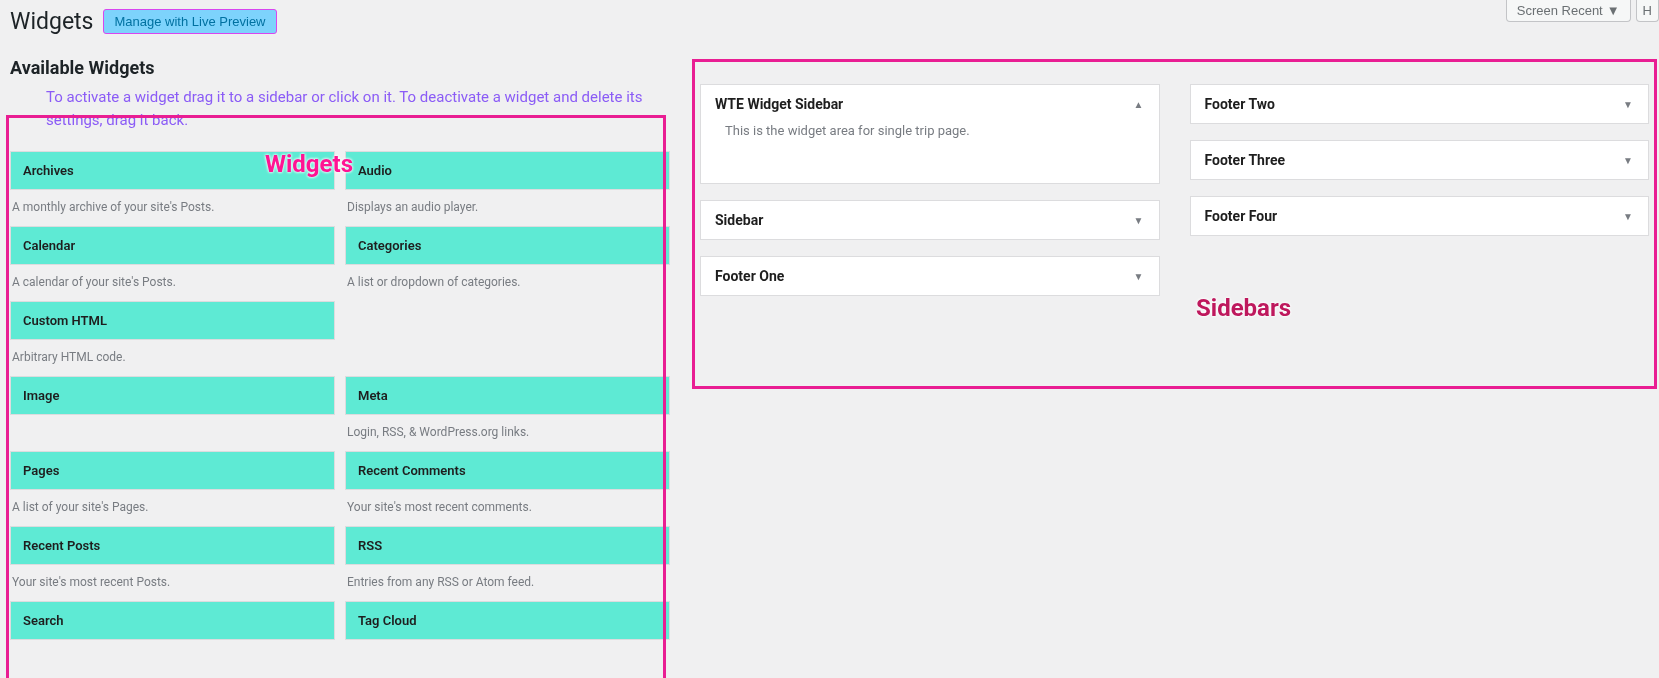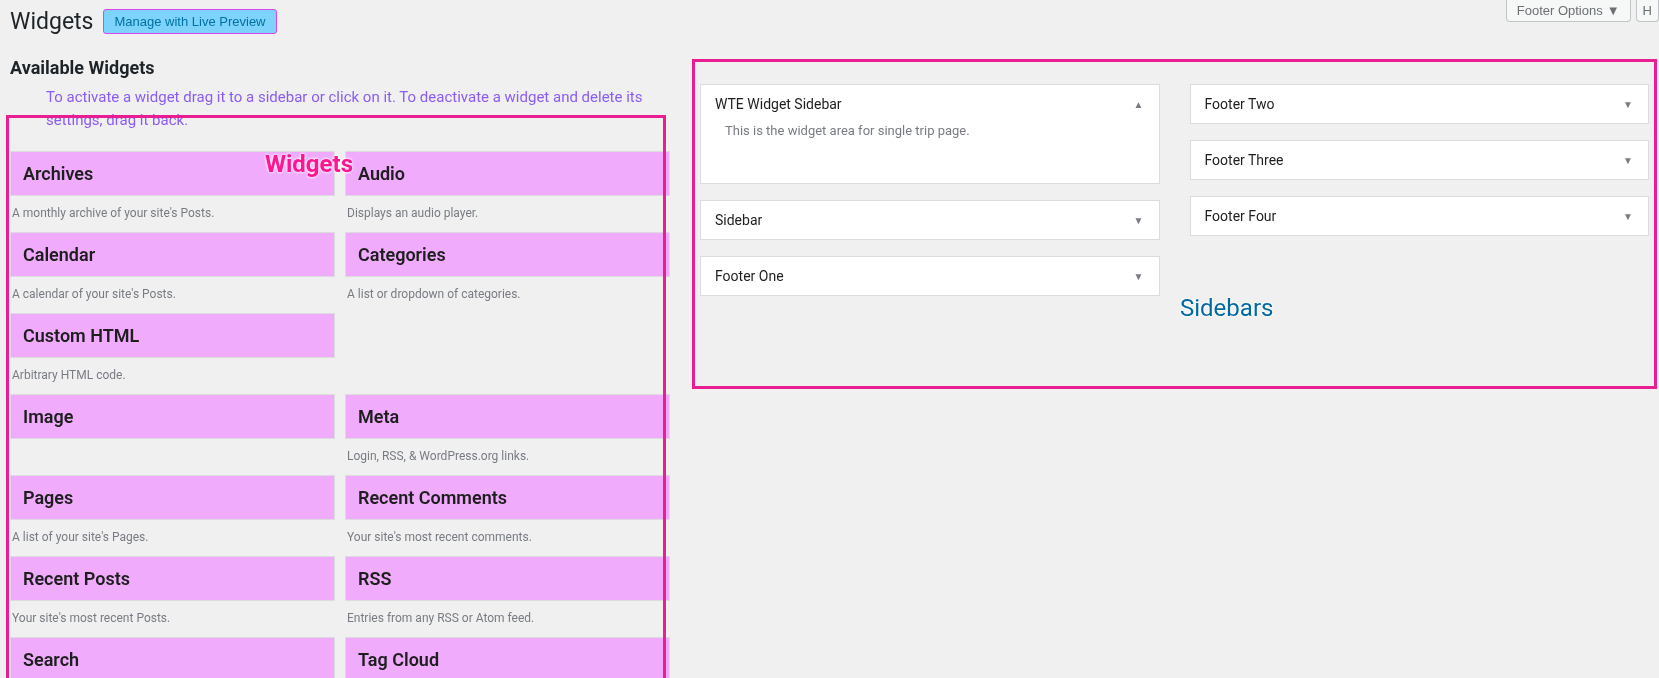--- a/index.html
+++ b/index.html
@@ -108,24 +108,24 @@
       line-height: 1.5;
       margin-left: 36px;
     }
     .widgets-grid {
       display: grid;
       grid-template-columns: 1fr 1fr;
       gap: 10px;
       row-gap: 0px;
     }
     .widget-box {
-      background: #f0abfc;
+      background: #5eead4;
       border: 1px solid #dcdcde;
       padding: 11px 12px;
-      font-size: 18px;
+      font-size: 13px;
       font-weight: 600;
       color: #1e1e1e;
       cursor: move;
     }
     .widget-desc {
       font-size: 12px;
       color: #787c82;
       padding: 10px 2px 12px 2px;
       min-height: 36px;
     }
@@ -146,23 +146,23 @@
       top: 0;
       left: -8px;
       right: -8px;
       height: 330px;
       pointer-events: none;
       z-index: 5;
     }
     .highlight-label-sidebars {
       position: absolute;
       top: 235px;
-      left: 480px;
-      color: #0369a1;
-      font-weight: 400;
+      left: 496px;
+      color: #be185d;
+      font-weight: 700;
       font-size: 24px;
       z-index: 6;
       text-shadow: 0 0 3px #fff, 0 0 3px #fff;
     }
     .sidebar-col {
       flex: 1;
       display: flex;
       flex-direction: column;
       gap: 16px;
       margin-top: 25px;
@@ -173,41 +173,41 @@
     }
     .sidebar-header {
       display: flex;
       justify-content: space-between;
       align-items: center;
       padding: 11px 14px;
       cursor: pointer;
     }
     .sidebar-header h3 {
       font-size: 14px;
-      font-weight: 400;
+      font-weight: 700;
       color: #1e1e1e;
     }
     .sidebar-toggle-icon {
       font-size: 10px;
       color: #787c82;
       width: 12px;
       text-align: center;
     }
     .sidebar-body {
       padding: 0 14px 45px 24px;
       font-size: 13px;
       color: #787c82;
     }
   </style>
 </head>
 <body>
 
 <div class="topbar">
   <button class="screen-options-btn">
-    <span>Footer Options</span>
+    <span>Screen Recent</span>
     <span>▼</span>
   </button>
   <button class="help-btn">
     <span>H</span>
   </button>
 </div>
 
 <div class="header">
   <h1 class="page-title">Widgets</h1>
   <button class="btn-preview">Manage with Live Preview</button>

